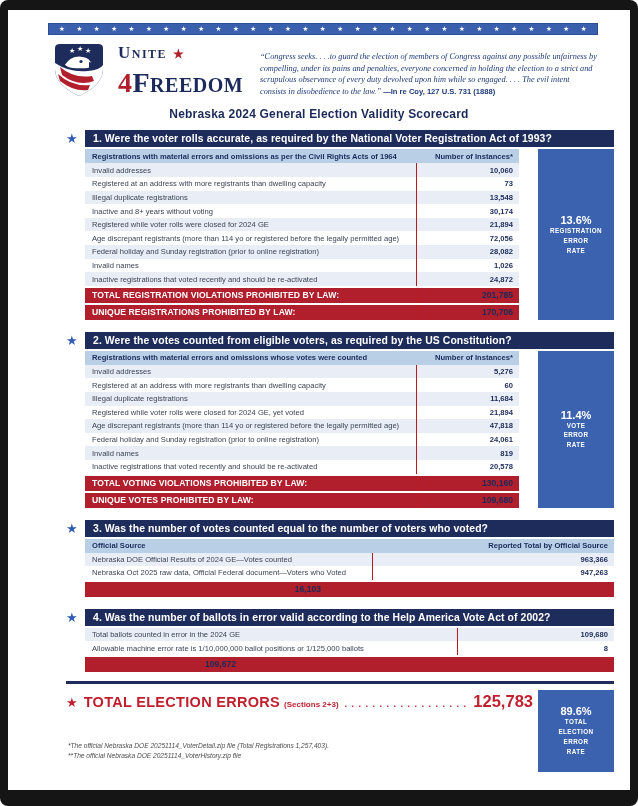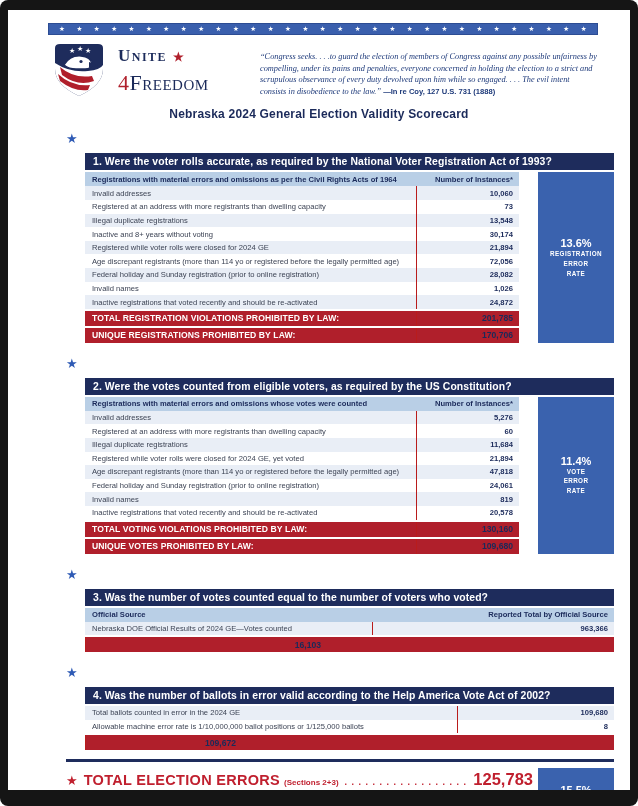--- a/index.html
+++ b/index.html
@@ -9,35 +9,35 @@
 
   
   .star-banner{margin:13px 32px 6px 40px;height:10px;background:#3a5fad;border:1px solid #2c4c93;
     display:flex;align-items:center;justify-content:space-between;padding:0 10px;}
   .star-banner span{color:#fff;font-size:6.5px;line-height:1;}
   .masthead{display:flex;align-items:flex-start;padding:2px 32px 0 40px;}
   .logo{display:flex;align-items:center;gap:8px;}
   .logo svg{width:62px;height:54px;display:block;}
   .logo-text{font-family:"Liberation Serif",serif;color:#1b2a5a;line-height:1;}
   .logo-text .l1{font-size:17px;font-variant:small-caps;letter-spacing:1.5px;font-weight:bold;}
-  .logo-text .l2{font-size:22px;font-variant:small-caps;letter-spacing:0.5px;font-weight:normal;margin-top:8px;}
+  .logo-text .l2{font-size:28px;font-variant:small-caps;letter-spacing:0.5px;font-weight:bold;margin-top:8px;}
   .logo-text .red{color:#b01f2b;}
   .logo-text .star{color:#b01f2b;font-size:12px;font-family:"Liberation Sans",sans-serif;}
   .quote{margin-left:auto;width:338px;padding-top:8px;font-family:"Liberation Serif",serif;
     font-style:italic;font-size:8.3px;line-height:1.4;color:#1e3a7a;}
   .quote .attr{font-style:normal;font-family:"Liberation Sans",sans-serif;font-size:7.6px;font-weight:bold;color:#1e3a7a;}
 
   .page-title{text-align:center;color:#1b2a5a;font-weight:800;font-size:12px;letter-spacing:0.2px;margin:10px 0 9px;}
 
   
   .content{padding:0 16px 0 58px;}
   .section{display:grid;grid-template-columns:19px 1fr;margin-bottom:12px;}
   .sec-star{color:#2f5bb5;font-size:13px;line-height:17px;}
   .sec-header{background:#1e2c5c;color:#fff;font-weight:bold;font-size:10.4px;line-height:17px;
-    padding-left:8px;letter-spacing:0.1px;margin-top:23px;}
+    padding-left:8px;letter-spacing:0.1px;}
   .sec-main{display:grid;grid-template-columns:1fr 76px;column-gap:19px;margin-top:2px;}
   .sec-main.no-badge{grid-template-columns:1fr;}
 
   .t-colhdr{display:flex;background:#b9cfe6;color:#1b2a5a;font-weight:bold;font-size:7.6px;
     align-items:center;min-height:14px;}
   .t-colhdr .c-label{flex:1;padding-left:7px;}
   .t-colhdr .c-value{text-align:right;padding-right:6px;}
   .t-rows .t-row{display:flex;align-items:center;min-height:13.6px;font-size:7.6px;color:#3c4354;}
   .t-rows .t-row:nth-child(odd){background:#e9eef6;}
   .t-rows .t-row:nth-child(even){background:#ffffff;}
@@ -281,20 +281,24 @@
           <div class="sec-table cols-b">
             <div class="t-colhdr">
               <div class="c-label">Official Source</div>
               <div class="c-value">Reported Total by Official Source</div>
             </div>
             <div class="t-rows">
                   <div class="t-row">
                     <div class="cell label">Nebraska DOE Official Results of 2024 GE—Votes counted</div>
                     <div class="cell value">963,366</div>
                   </div>
+                  <div class="t-row">
+                    <div class="cell label">Nebraska Oct 2025 raw data, Official Federal document—Voters who Voted</div>
+                    <div class="cell value">947,263</div>
+                  </div>
                 </div>
             <div class="t-totals">
                   <div class="t-row">
                     <div class="cell value">16,103</div>
                   </div>
                 </div>
           </div>
         </div>
       </div>
     </div>
@@ -334,21 +338,21 @@
           <span class="tsub">(Sections 2+3)</span>
           <span class="tdots">. . . . . . . . . . . . . . . . . . . . . . . . . .</span>
           <span class="tvalue">125,783</span>
         </div>
         <div class="footnotes">
           <div>*The official Nebraska DOE 20251114_VoterDetail.zip file (Total Registrations 1,257,403).</div>
           <div>**The official Nebraska DOE 20251114_VoterHistory.zip file</div>
         </div>
       </div>
       <div class="badge total-badge">
-        <div class="pct">15.5%</div>
+        <div class="pct">89.6%</div>
         <div>
               <div class="bl">TOTAL</div>
               <div class="bl">ELECTION</div>
               <div class="bl">ERROR</div>
               <div class="bl">RATE</div>
             </div>
       </div>
     </div>
 
   </div>

